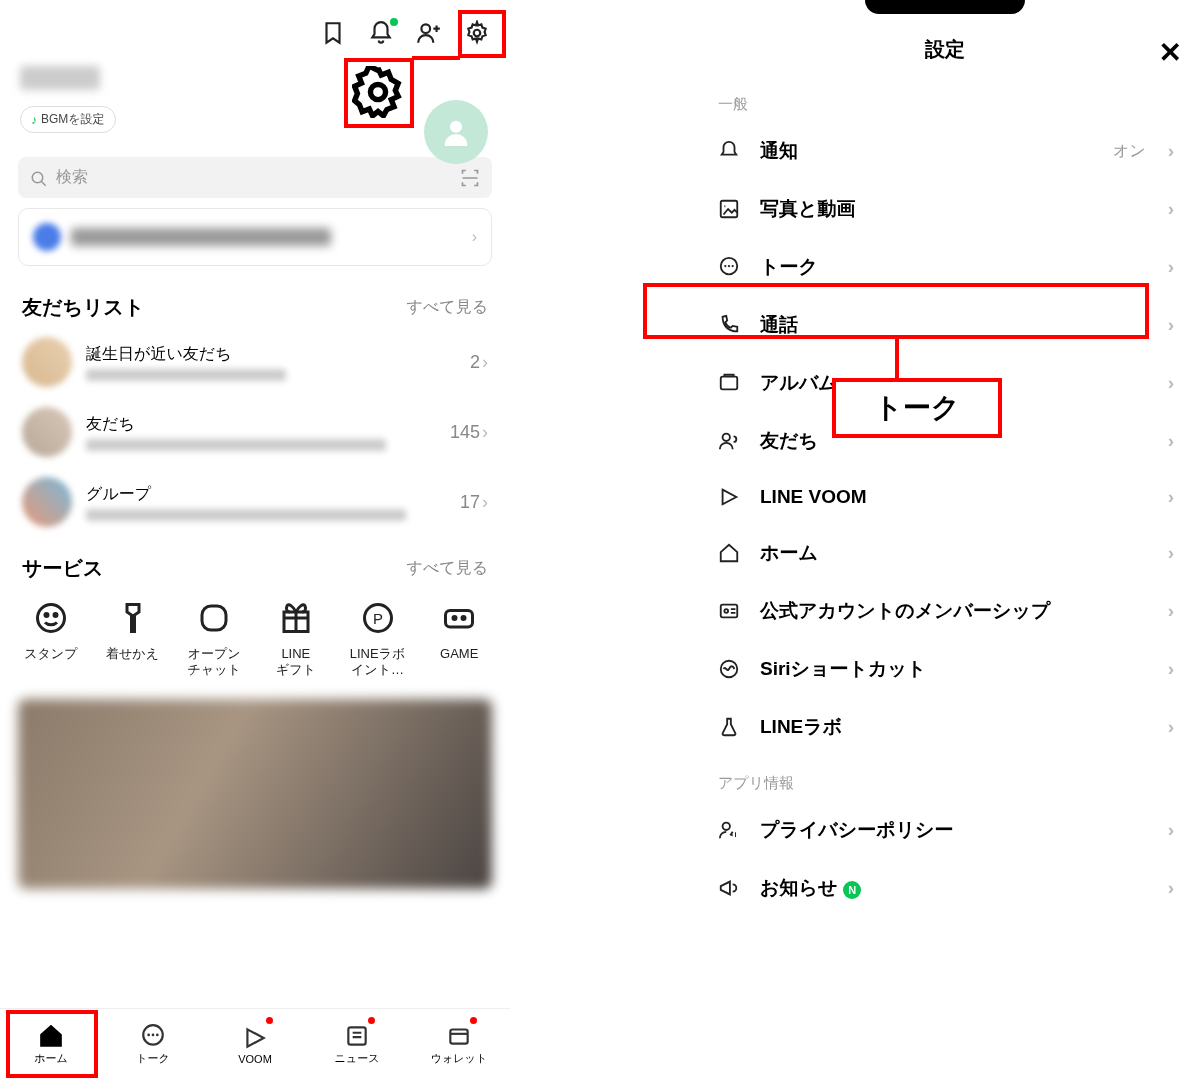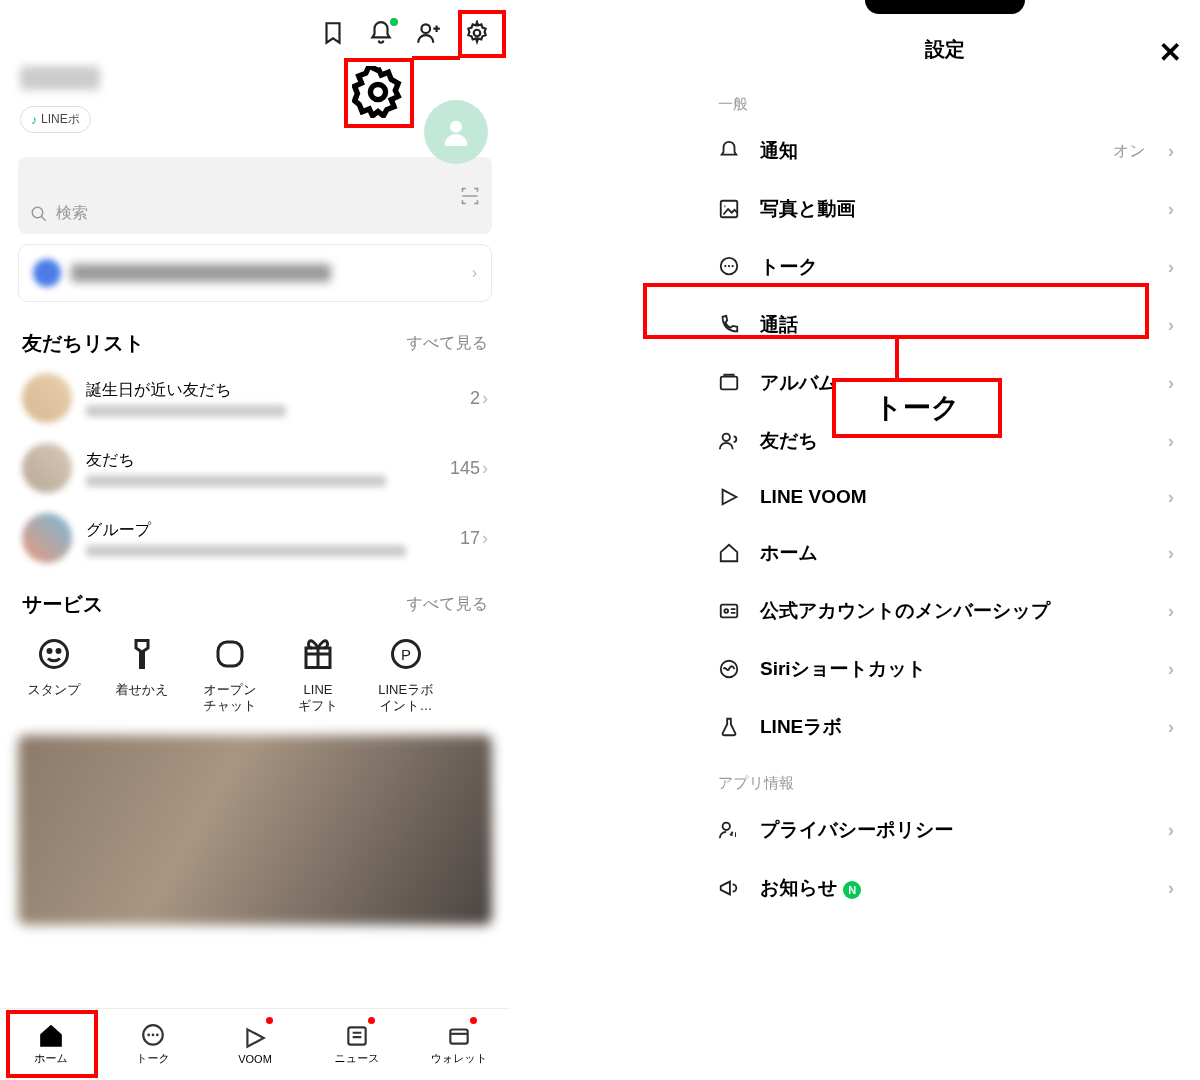--- a/index.html
+++ b/index.html
@@ -24,21 +24,21 @@
 .profile { padding: 10px 20px 10px; }
 .pname { width: 80px; height: 24px; background: #ccc; filter: blur(4px); border-radius: 4px; margin-bottom: 6px; }
 .status { color: #888; font-size: 18px; }
 .bgm-pill { display: inline-flex; align-items: center; gap: 4px; border: 1px solid #ddd; border-radius: 14px; padding: 4px 10px; margin-top: 10px; font-size: 12px; color: #444; }
 .bgm-pill .note { color: #06c755; }
 
 .avatar-circle { width: 64px; height: 64px; border-radius: 50%; background: #c3e8d8; position: absolute; top: 100px; right: 22px; display: flex; align-items: center; justify-content: center; }
 .avatar-circle svg { width: 32px; height: 32px; stroke: #fff; fill: #fff; }
 
 .search { margin: 14px 18px 10px; background: #f2f2f2; border-radius: 8px; display: flex; align-items: center; padding: 10px 12px; color: #999; justify-content: space-between; }
-.search-left { display: flex; align-items: center; gap: 8px; margin-top: 36px; }
+.search-left { display: flex; align-items: flex-end; gap: 8px; }
 
 .card-row { margin: 10px 18px; border: 1px solid #e8e8e8; border-radius: 10px; padding: 14px; display: flex; align-items: center; justify-content: space-between; }
 .card-blur { display: flex; align-items: center; gap: 10px; }
 .blur-dot { width: 28px; height: 28px; border-radius: 50%; background: #4a7de8; filter: blur(3px); }
 .blur-text { width: 260px; height: 18px; background: #999; filter: blur(5px); border-radius: 4px; }
 
 .section-hdr { display: flex; justify-content: space-between; align-items: center; padding: 18px 22px 6px; }
 .section-title { font-weight: 700; font-size: 20px; }
 .see-all { color: #888; font-size: 16px; }
 
@@ -120,21 +120,21 @@
             <circle cx="12" cy="12" r="3"></circle>
             <path d="M12 2l1 3 3-1 1 3 3 1-1 3 1 3-3 1-1 3-3-1-1 3-1-3-3 1-1-3-3-1 1-3-1-3 3-1 1-3 3 1z"></path>
           </svg>
         </div>
     </div>
 
     <div class="profile">
       <div class="pname"></div>
       <div class="bgm-pill">
           <span class="note">♪</span>
-          <span>LINEポ</span>
+          <span>BGMを設定</span>
         </div>
     </div>
     <div class="avatar-circle">
         <svg viewBox="0 0 24 24">
           <circle cx="12" cy="8" r="4"></circle>
           <path d="M4 22c0-5 4-8 8-8s8 3 8 8z"></path>
         </svg>
       </div>
 
     <div class="search">
@@ -243,20 +243,30 @@
         </div>
       <div class="svc">
           <div class="sicon">
             <svg viewBox="0 0 24 24">
               <circle cx="12" cy="12" r="9"></circle>
               <text x="12" y="16" text-anchor="middle" font-size="10" stroke="none" fill="#222">P</text>
             </svg>
           </div>
           <div class="svc-label" style="white-space:pre-line">LINEラボ
 イント…</div>
+        </div>
+      <div class="svc">
+          <div class="sicon">
+            <svg viewBox="0 0 24 24">
+              <rect x="3" y="7" width="18" height="11" rx="3"></rect>
+              <circle cx="9" cy="12" r="1" fill="#222"></circle>
+              <circle cx="15" cy="12" r="1" fill="#222"></circle>
+            </svg>
+          </div>
+          <div class="svc-label">GAME</div>
         </div>
     </div>
 
     <div class="banner"></div>
 
     <div class="tabbar">
       <div class="tab active">
           <svg viewBox="0 0 24 24">
             <path d="M3 11l9-8 9 8v10H3z"></path>
           </svg>

